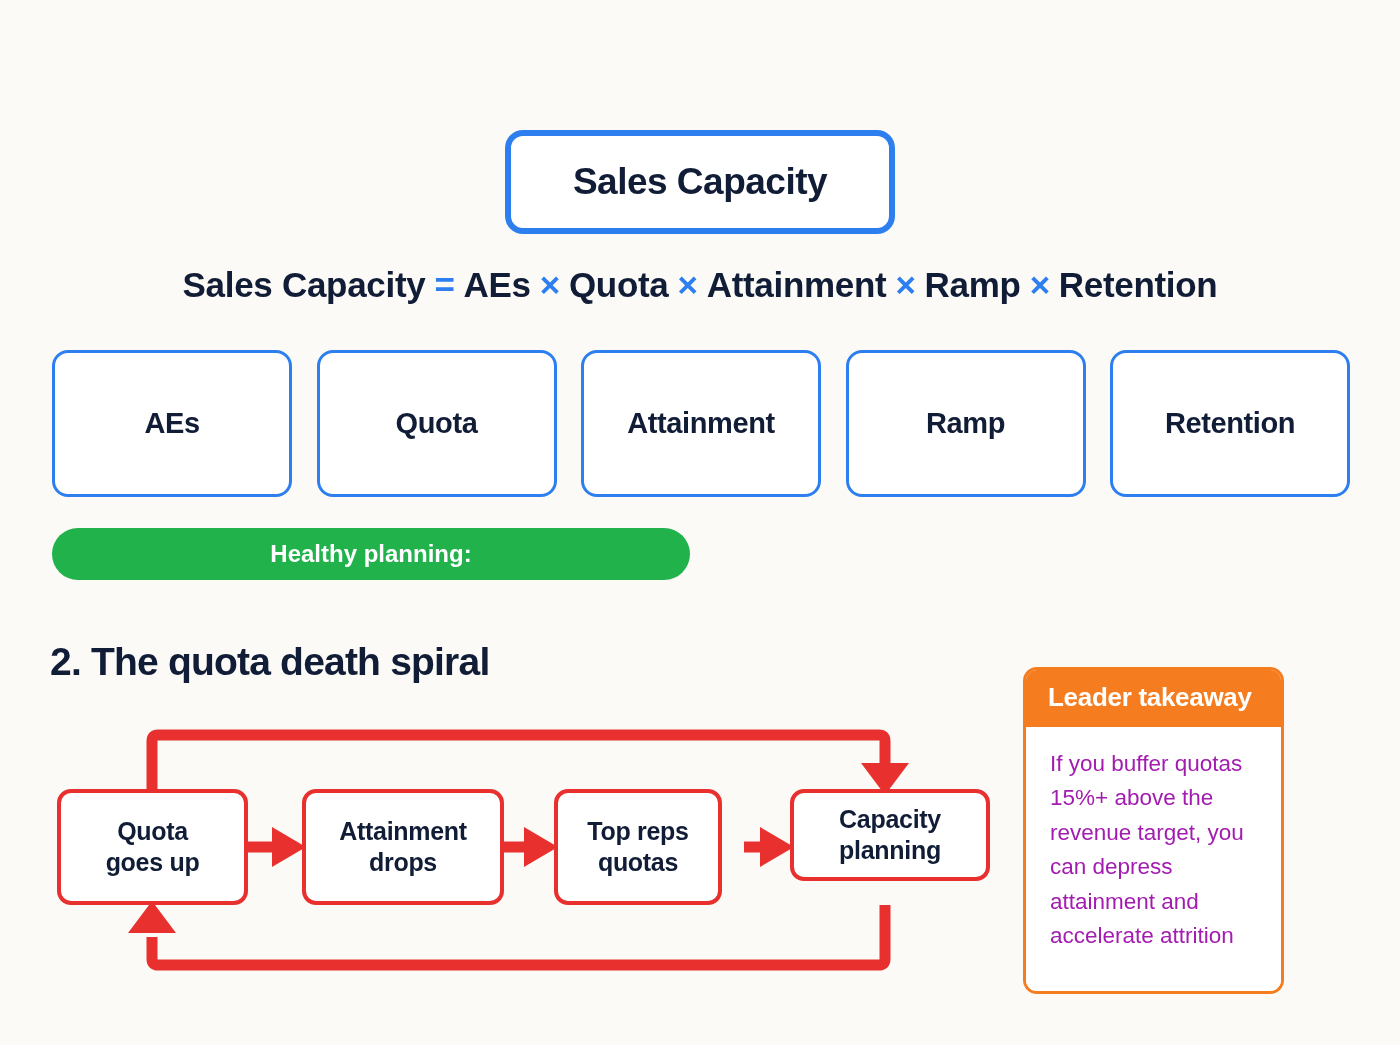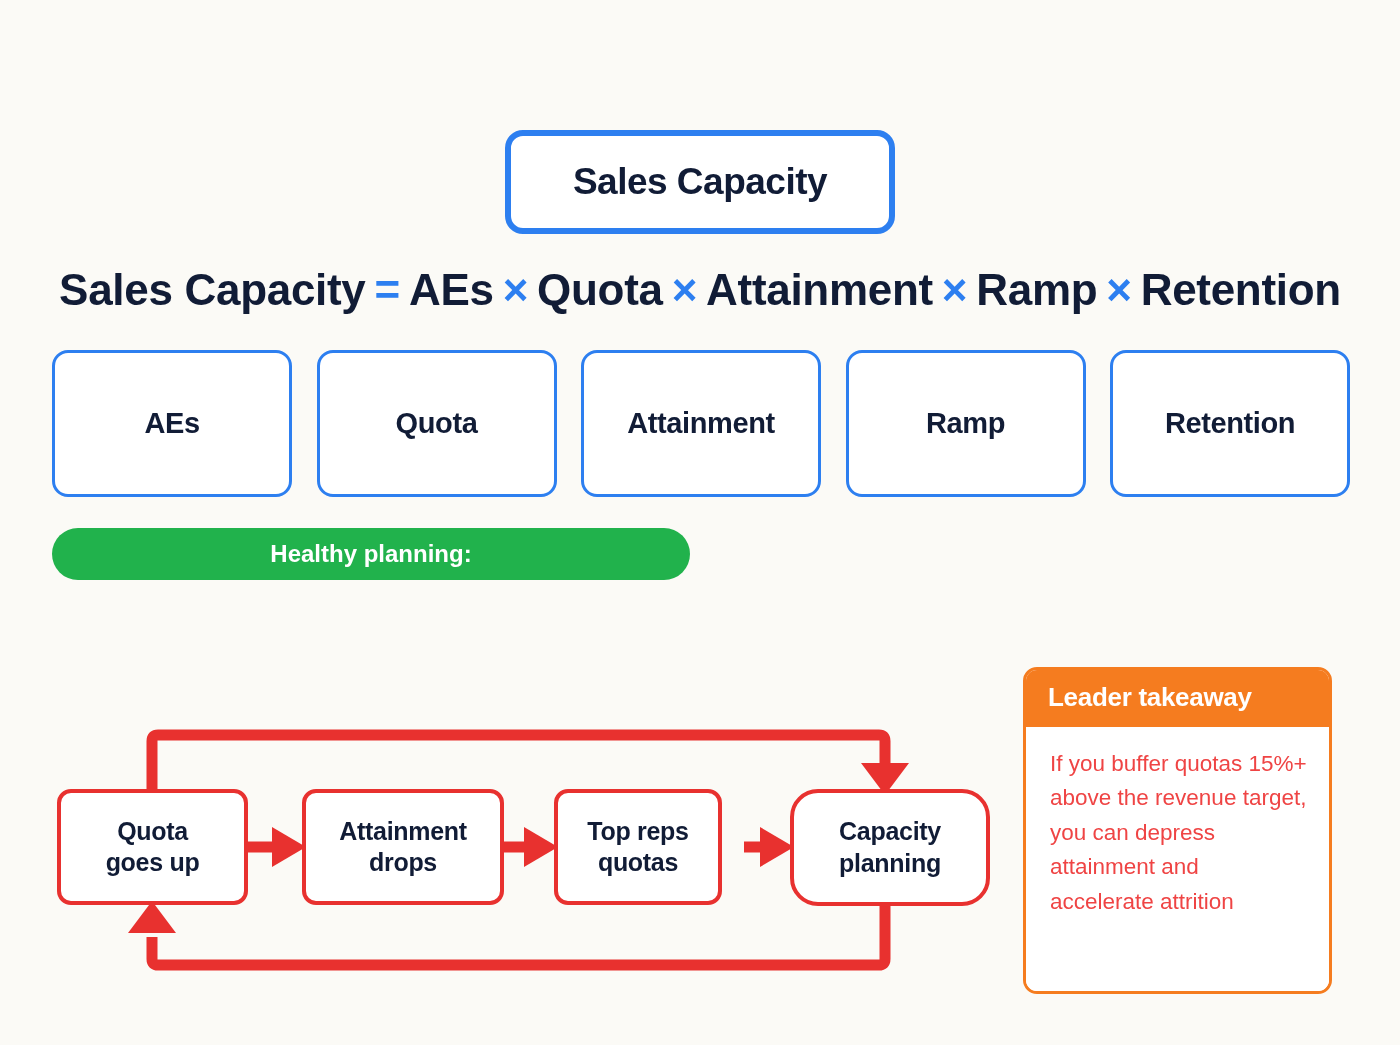--- a/index.html
+++ b/index.html
@@ -56,21 +56,21 @@
     letter-spacing: -0.5px;
   }
 
   
   #formula {
     position: absolute;
     top: 265px;
     left: 0;
     width: 1400px;
     text-align: center;
-    font-size: 44px;
+    font-size: 35px;
     font-weight: bold;
     letter-spacing: -0.3px;
     white-space: nowrap;
   }
   #formula .term { color: #111c36; }
   #formula .op {
     color: #2d7ff0;
     margin: 0 9px;
   }
 
@@ -177,49 +177,49 @@
   .spiral-box .spiral-label {
     font-size: 25px;
     font-weight: bold;
     line-height: 1.25;
     color: #111c36;
     letter-spacing: -0.3px;
   }
   #spiral-box-0 { left: 17px;  top: 74px;  width: 191px; height: 116px; }
   #spiral-box-1 { left: 262px; top: 74px;  width: 202px; height: 116px; }
   #spiral-box-2 { left: 514px; top: 74px;  width: 168px; height: 116px; }
-  #spiral-box-3 { left: 750px; top: 74px;  width: 200px; height: 117px; border-radius: 28px; }
+  #spiral-box-3 { left: 750px; top: 74px;  width: 200px; height: 92px; }
 
   
   #takeaway-card {
     position: absolute;
     left: 1023px;
     top: 667px;
-    width: 309px;
+    width: 261px;
     height: 327px;
     box-sizing: border-box;
     border: 3px solid #f57c1f;
     border-radius: 14px;
     background: #ffffff;
     overflow: hidden;
     display: flex;
     flex-direction: column;
   }
   #takeaway-header {
     background: #f57c1f;
     color: #ffffff;
     font-size: 26px;
     font-weight: bold;
     padding: 12px 22px 14px 22px;
     letter-spacing: -0.3px;
   }
   #takeaway-body {
     flex: 1;
     background: #ffffff;
-    color: #ef4444;
+    color: #a21caf;
     font-size: 22.5px;
     line-height: 1.53;
     padding: 20px 22px 16px 24px;
   }
 </style>
 </head>
 <body>
 
 <div class="canvas">
 
@@ -247,20 +247,21 @@
       <span class="factor-label">Retention</span>
     </div>
   </div>
 
   <div id="badge-row">
     <div class="badge" id="badge-healthy">
       <span class="badge-strong">Healthy planning:</span>
     </div>
   </div>
 
+  <div id="section-heading">2. The quota death spiral</div>
 
   <div id="spiral">
     <svg id="spiral-svg" width="980" height="275" viewBox="0 0 980 275">
       <g fill="none" stroke="#e8312f" stroke-width="11" stroke-linecap="butt" stroke-linejoin="round">
 
         <path d="M 112 74 L 112 26 Q 112 20 118 20 L 839 20 Q 845 20 845 26 L 845 52"></path>
 
         <path d="M 845 190 L 845 244 Q 845 250 839 250 L 118 250 Q 112 250 112 244 L 112 222"></path>
 
         <path d="M 208 132 L 240 132"></path>

